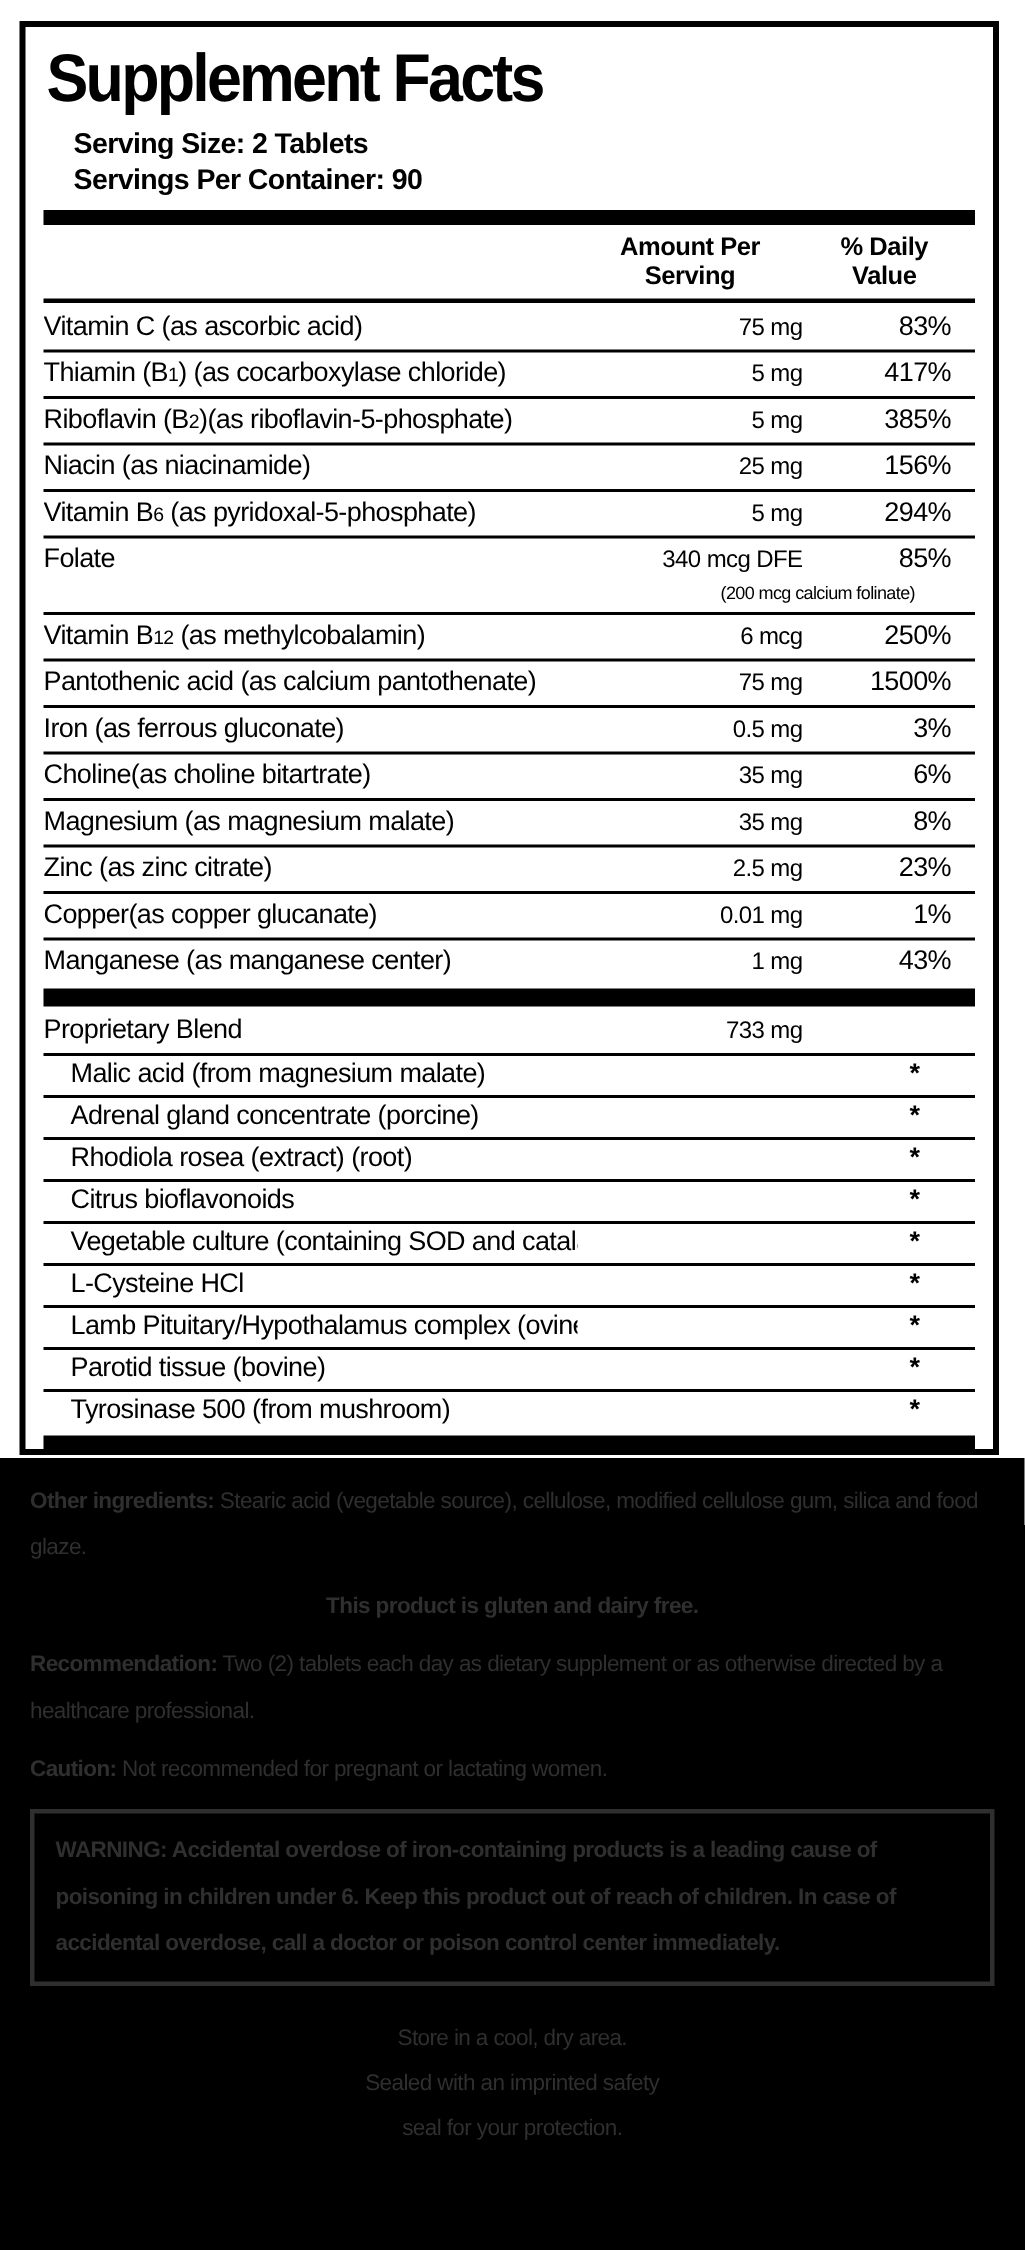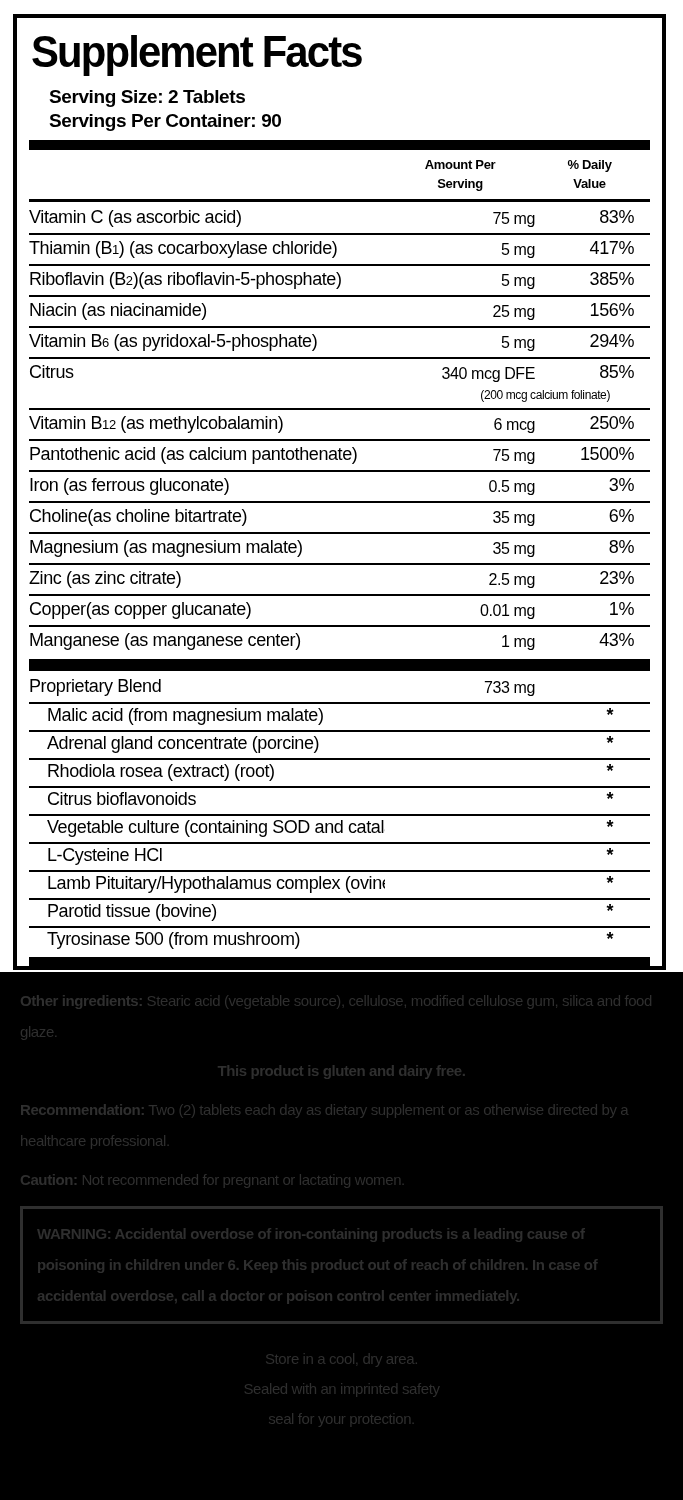--- a/index.html
+++ b/index.html
@@ -32,21 +32,21 @@
     transform:scaleX(0.93);transform-origin:left center;
     margin:2px 0 7px 2px;white-space:nowrap;
   }
   .serving-line{font-size:19px;font-weight:700;letter-spacing:-0.4px;line-height:24px;margin-left:20px;}
   .bar{background:var(--color-ink);width:100%;}
   .bar.b1{height:10px;margin:7px 0 0 0;}
   .bar.b2{height:12px;margin:3px 0 0 0;}
   .bar.b3{height:9px;margin:3px 0 0 0;}
   .cols-header{display:flex;align-items:flex-end;padding:5px 0 6px 0;}
   .cols-header .spacer{flex:1;}
-  .col-h{font-size:13px;font-weight:700;line-height:19px;text-align:center;letter-spacing:-0.3px;}
+  .col-h{font-size:17px;font-weight:700;line-height:19px;text-align:center;letter-spacing:-0.3px;}
   .col-h.amt{width:150px;}
   .col-h.dv{width:115px;padding-right:6px;}
   .rule-medium{height:3px;background:var(--color-ink);}
 
   .row{display:flex;align-items:flex-end;min-height:31px;padding:0 0 5px 0;}
   .row.sep{border-top:2px solid var(--color-ink);}
   .row .name{flex:1;font-size:18px;letter-spacing:-0.4px;white-space:nowrap;overflow:hidden;}
   .row .amt{width:150px;text-align:right;font-size:16px;letter-spacing:-0.4px;white-space:nowrap;}
   .row .dv{width:115px;text-align:right;font-size:18px;letter-spacing:-0.4px;padding-right:16px;}
   .row .dv.star{padding-right:37px;font-weight:700;}
@@ -121,21 +121,21 @@
           <span class="name">Niacin (as niacinamide)</span>
           <span class="amt">25 mg</span>
           <span class="dv">156%</span>
         </div>
         <div class="row sep">
           <span class="name">Vitamin B<span class="bnum">6</span> (as pyridoxal-5-phosphate)</span>
           <span class="amt">5 mg</span>
           <span class="dv">294%</span>
         </div>
         <div class="row sep">
-          <span class="name">Citrus</span>
+          <span class="name">Folate</span>
           <span class="amt">340 mcg DFE</span>
           <span class="dv">85%</span>
         </div>
         <div class="row-note">(200 mcg calcium folinate)</div>
         <div class="row sep">
           <span class="name">Vitamin B<span class="bnum">12</span> (as methylcobalamin)</span>
           <span class="amt">6 mcg</span>
           <span class="dv">250%</span>
         </div>
         <div class="row sep">

